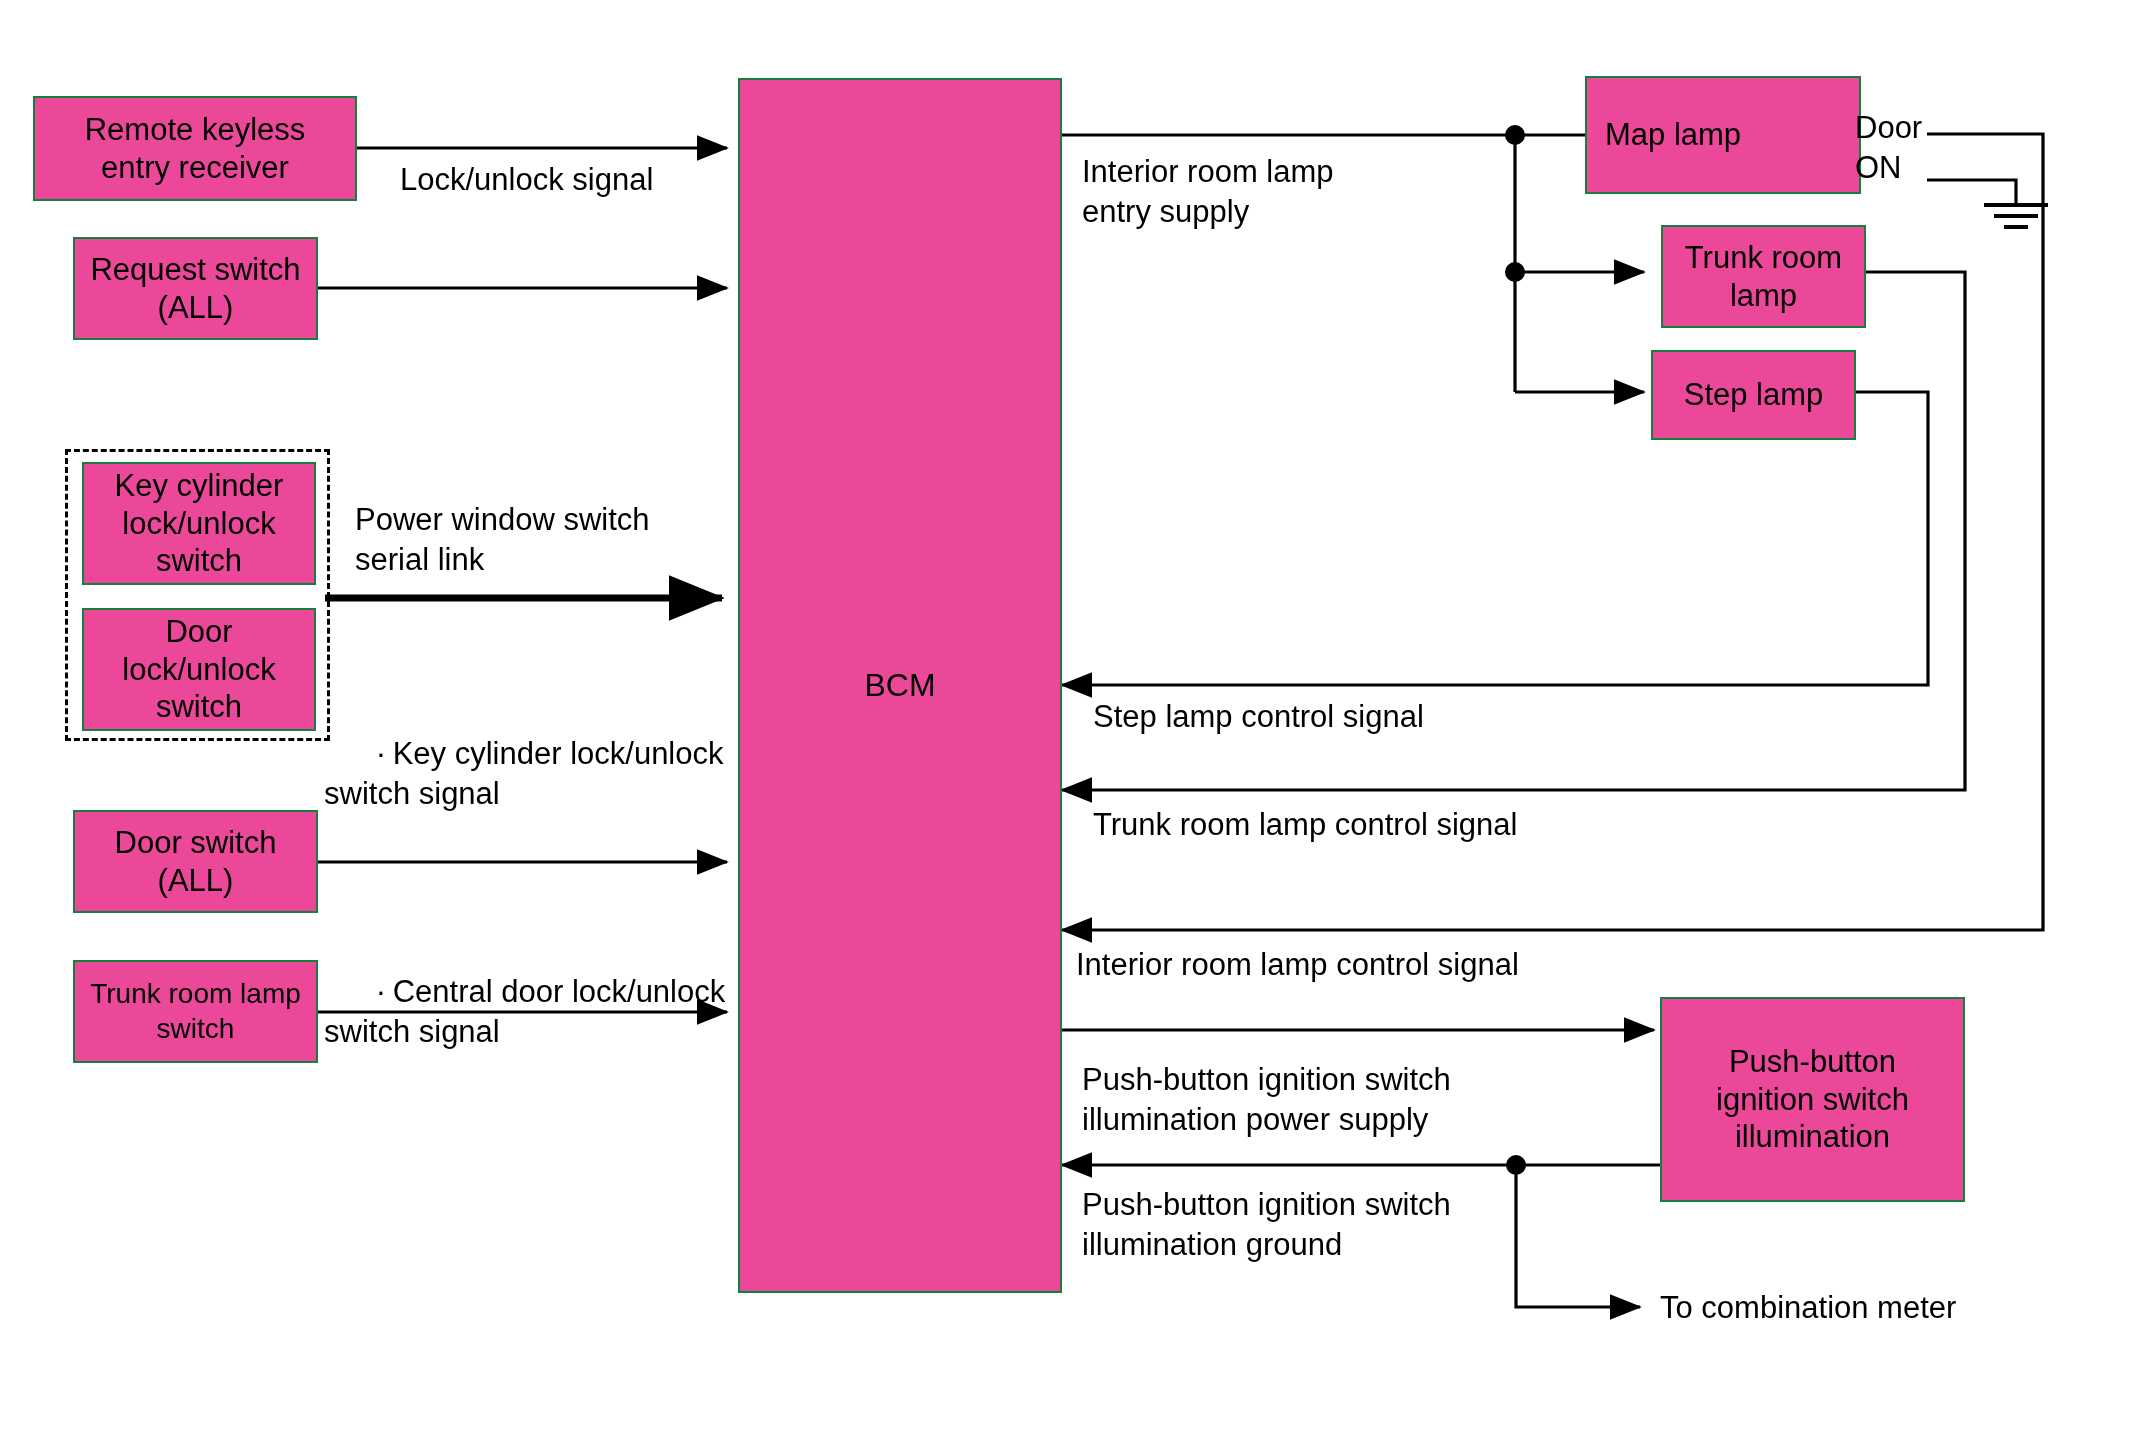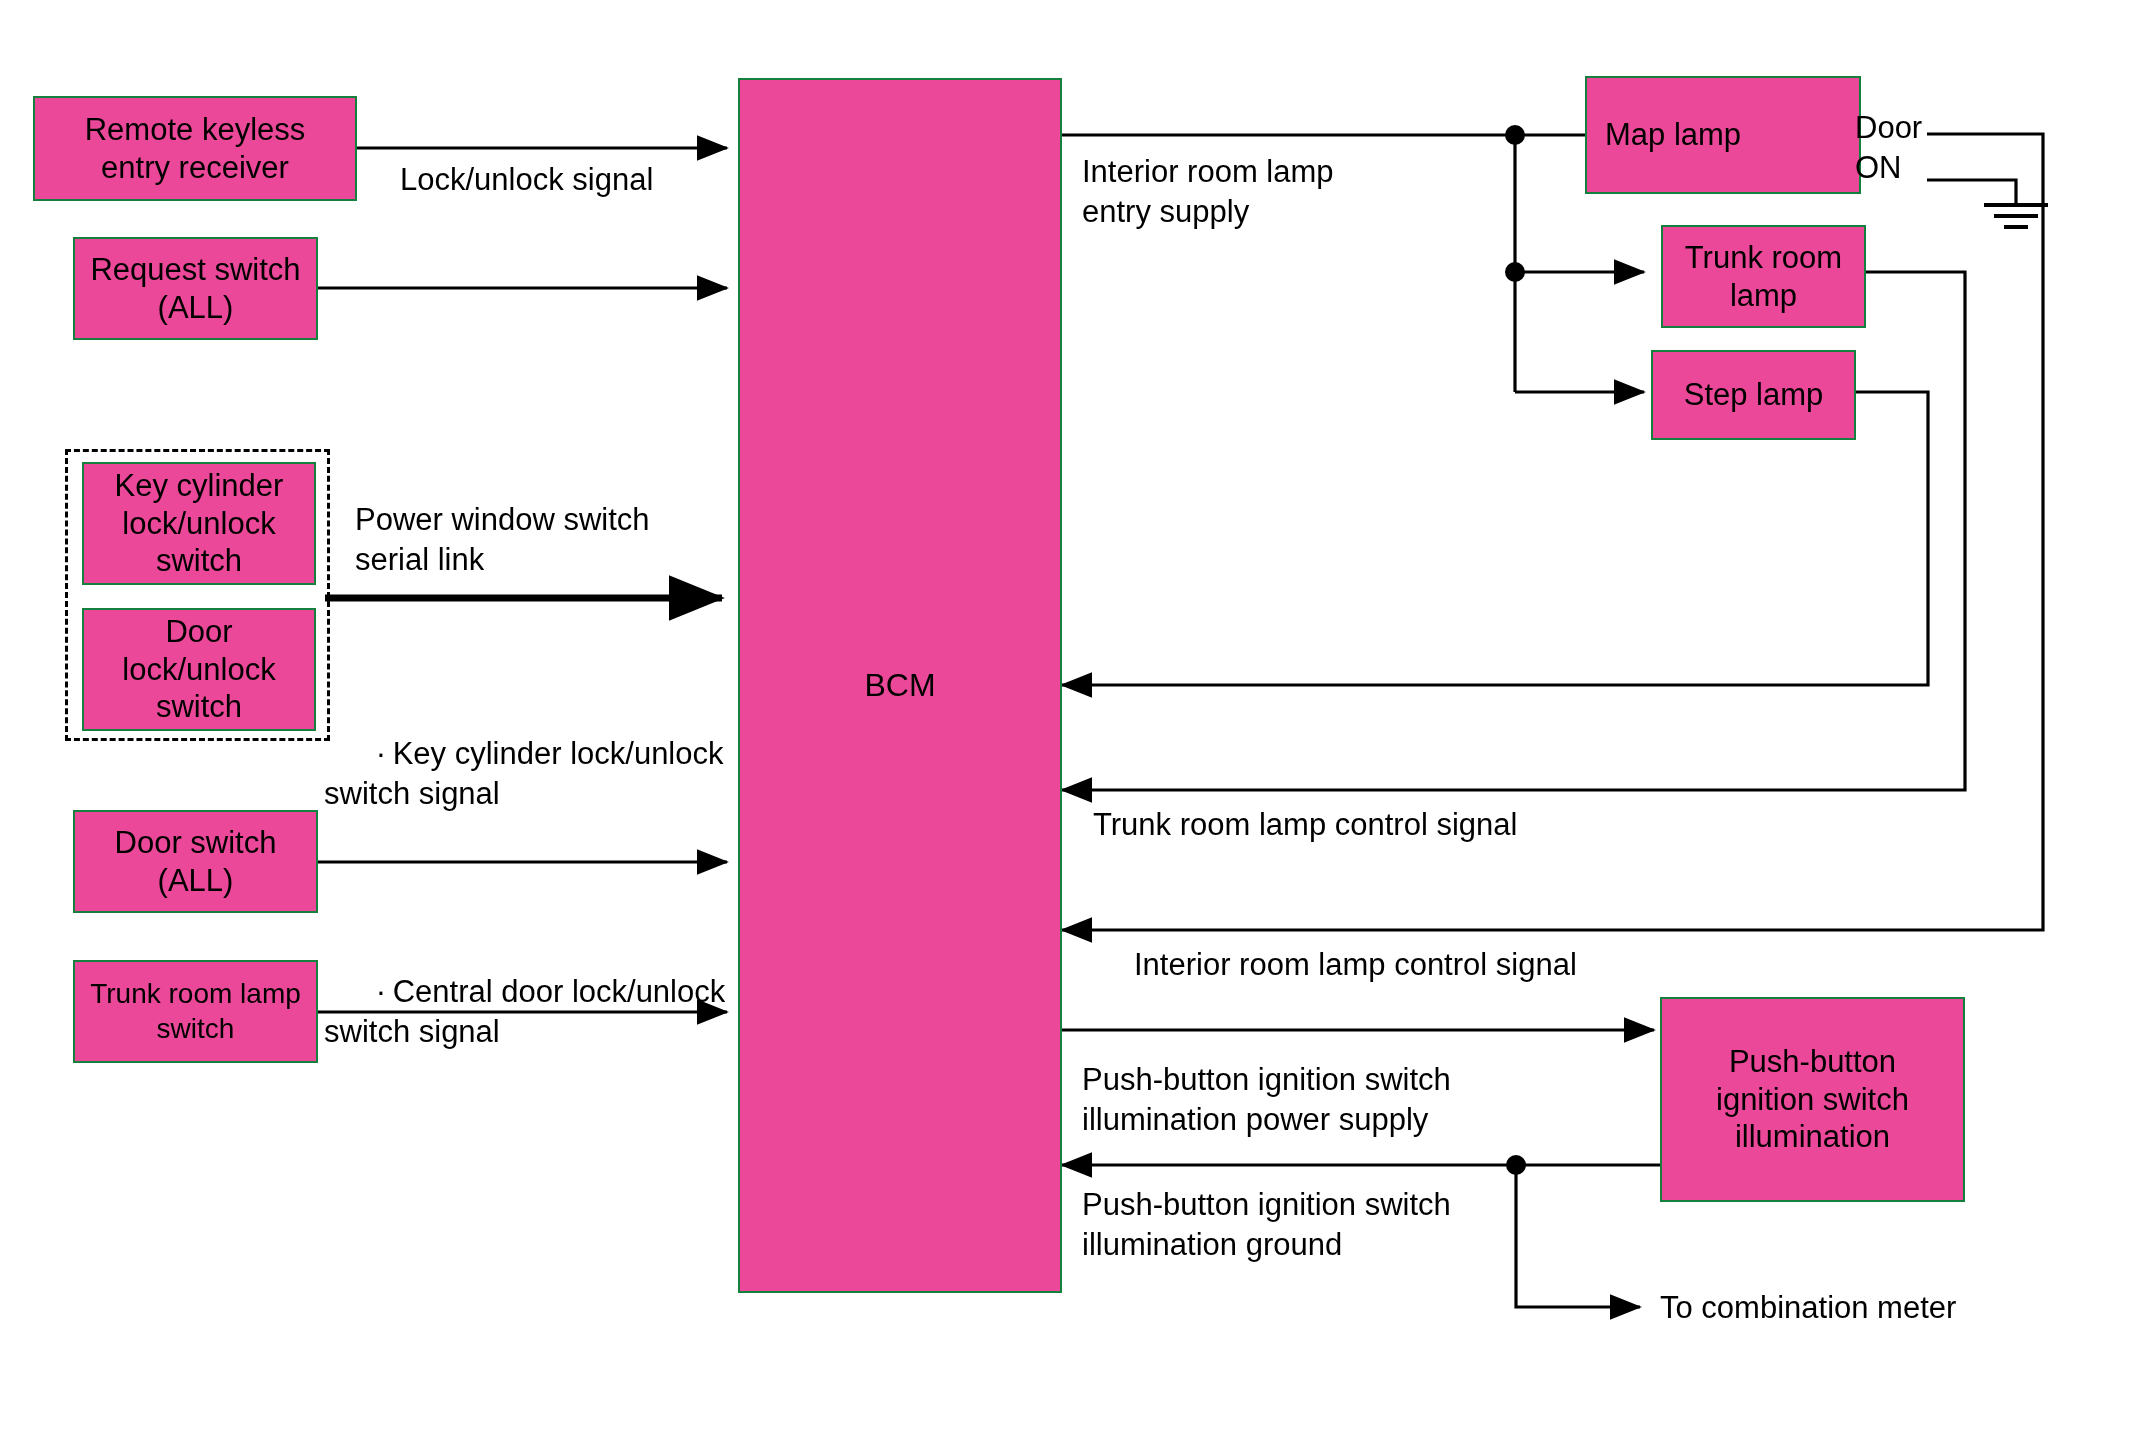--- a/index.html
+++ b/index.html
@@ -167,24 +167,25 @@
     </span>
     <span class="bullet-row">
       <span class="bullet-mark">·</span><span>Central door lock/unlock
 switch signal</span>
     </span>
   </div>
 
   <div class="lbl" style="left:1082px; top:152px;">Interior room lamp
 entry supply</div>
 
+  <div class="lbl" style="left:1093px; top:697px;">Step lamp control signal</div>
 
   <div class="lbl" style="left:1093px; top:805px;">Trunk room lamp control signal</div>
 
-  <div class="lbl" style="left:1134px; top:945px;">Interior room lamp control signal</div>
+  <div class="lbl" style="left:1076px; top:945px;">Interior room lamp control signal</div>
 
   <div class="lbl" style="left:1082px; top:1060px;">Push-button ignition switch
 illumination power supply</div>
 
   <div class="lbl" style="left:1082px; top:1185px;">Push-button ignition switch
 illumination ground</div>
 
   <div class="lbl" style="left:1660px; top:1288px;">To combination meter</div>
 
   <div class="blk" style="left:1585px; top:76px; width:276px; height:118px; justify-content:flex-start; padding-left:18px;text-align:right;">

